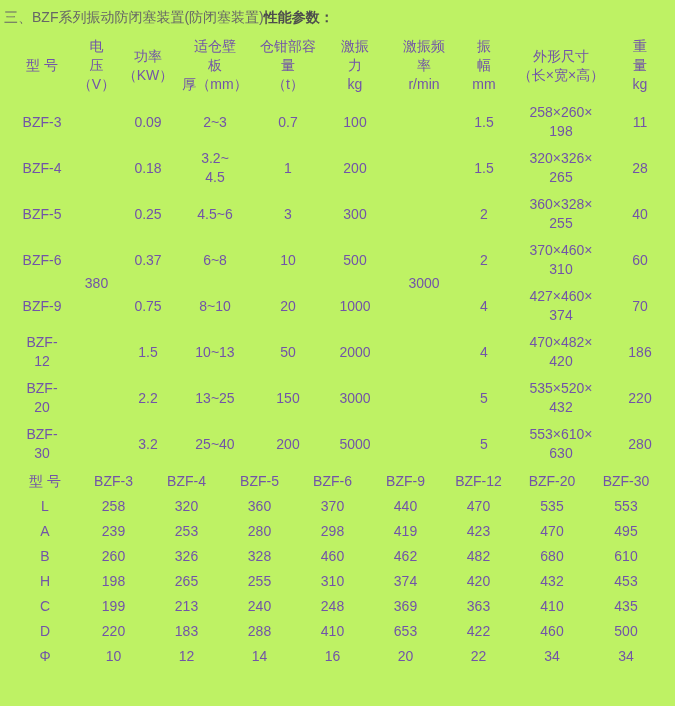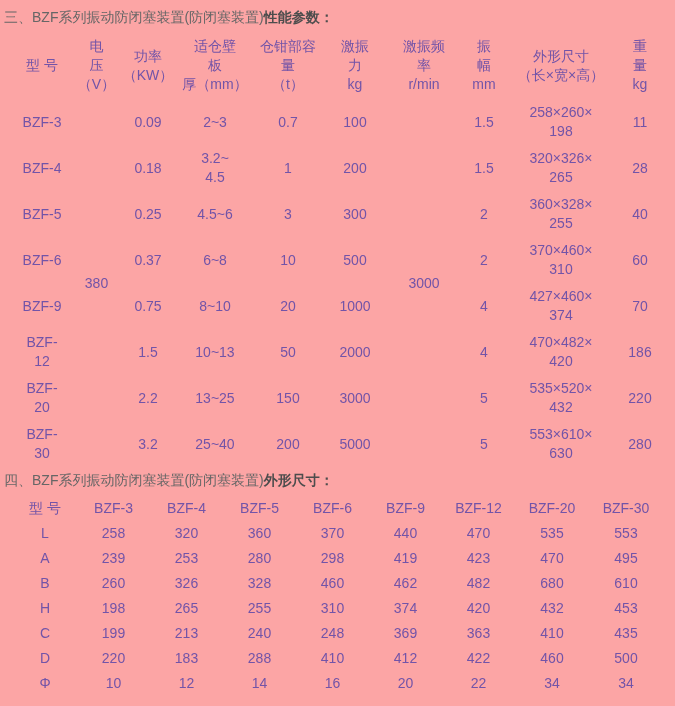--- a/index.html
+++ b/index.html
@@ -7,21 +7,21 @@
     margin: 0;
     padding: 0;
     background: #ffffff;
     font-family: "Liberation Sans", "DejaVu Sans", sans-serif;
   }
   .page {
     width: 675px;
     height: 706px;
     padding: 4px 6px 11px 3px;
     overflow: hidden;
-    background: #fca5a5;
+    background: #bef264;
   }
   .section-title {
     font-size: 14px;
     color: #666666;
     padding: 3px 0 4px 1px;
     line-height: 20px;
     white-space: pre;
   }
   .section-title .title-bold {
     font-weight: bold;
@@ -190,21 +190,20 @@
           <td>200</td>
           <td>5000</td>
           <td>5</td>
           <td>553×610×
 630</td>
           <td>280</td>
         </tr>
       </tbody>
   </table>
 
-  <div class="section-title"><span>四、BZF系列振动防闭塞装置(防闭塞装置)</span><span class="title-bold">外形尺寸：</span></div>
 
   <table id="dim-table">
     <colgroup>
       <col style="width:64px">
         <col style="width:73px">
         <col style="width:73px">
       <col style="width:73px">
         <col style="width:73px">
         <col style="width:73px">
       <col style="width:73px">
@@ -279,21 +278,21 @@
           <td>363</td>
           <td>410</td>
           <td>435</td>
         </tr>
         <tr>
           <td>D</td>
           <td>220</td>
           <td>183</td>
           <td>288</td>
           <td>410</td>
-          <td>412</td>
+          <td>653</td>
           <td>422</td>
           <td>460</td>
           <td>500</td>
         </tr>
         <tr>
           <td>Φ</td>
           <td>10</td>
           <td>12</td>
           <td>14</td>
           <td>16</td>

